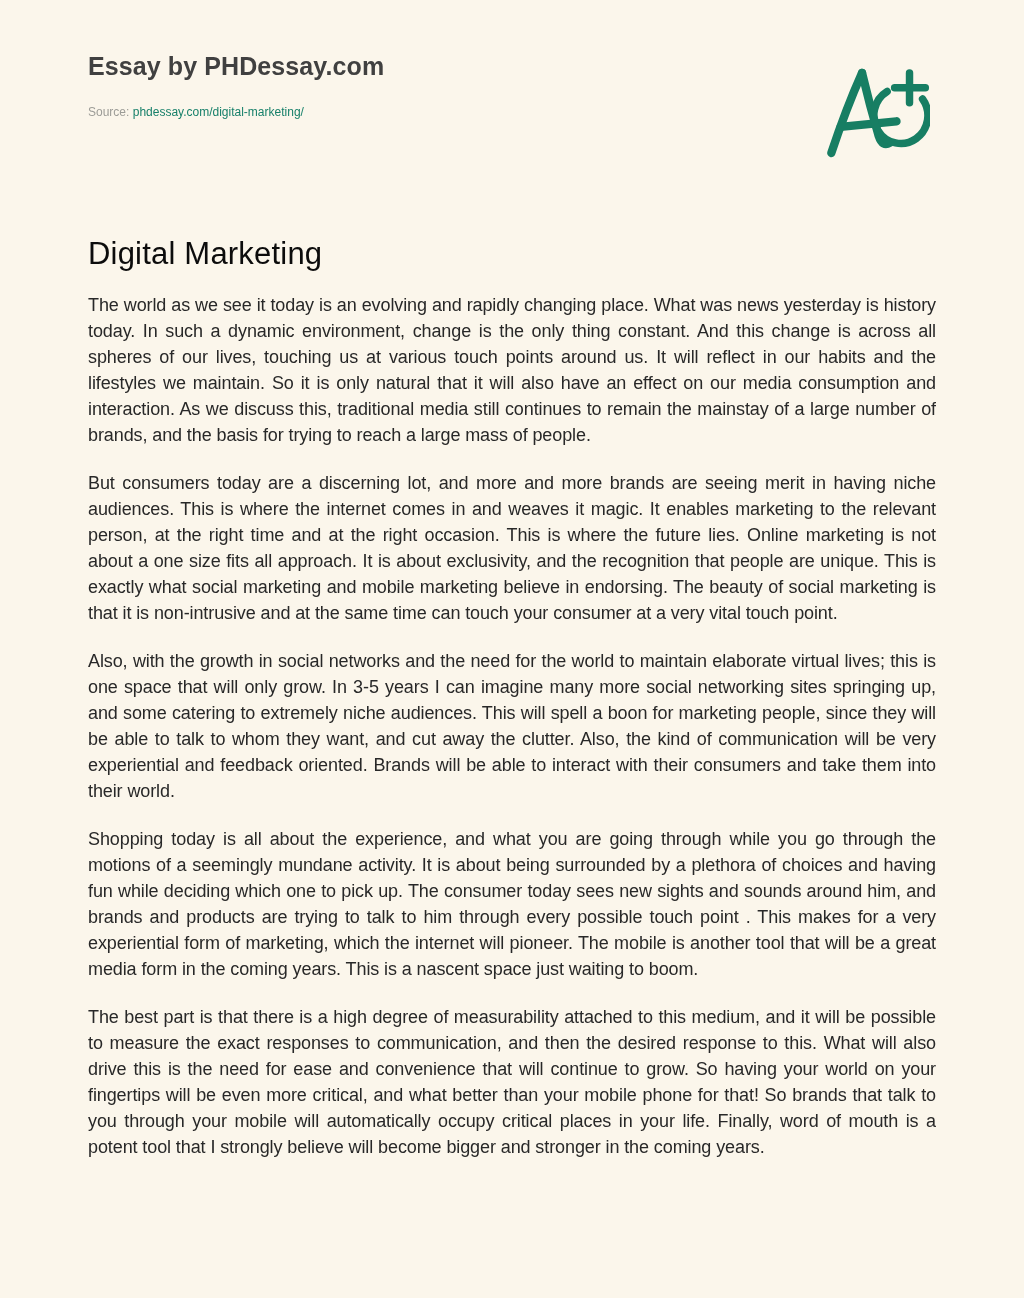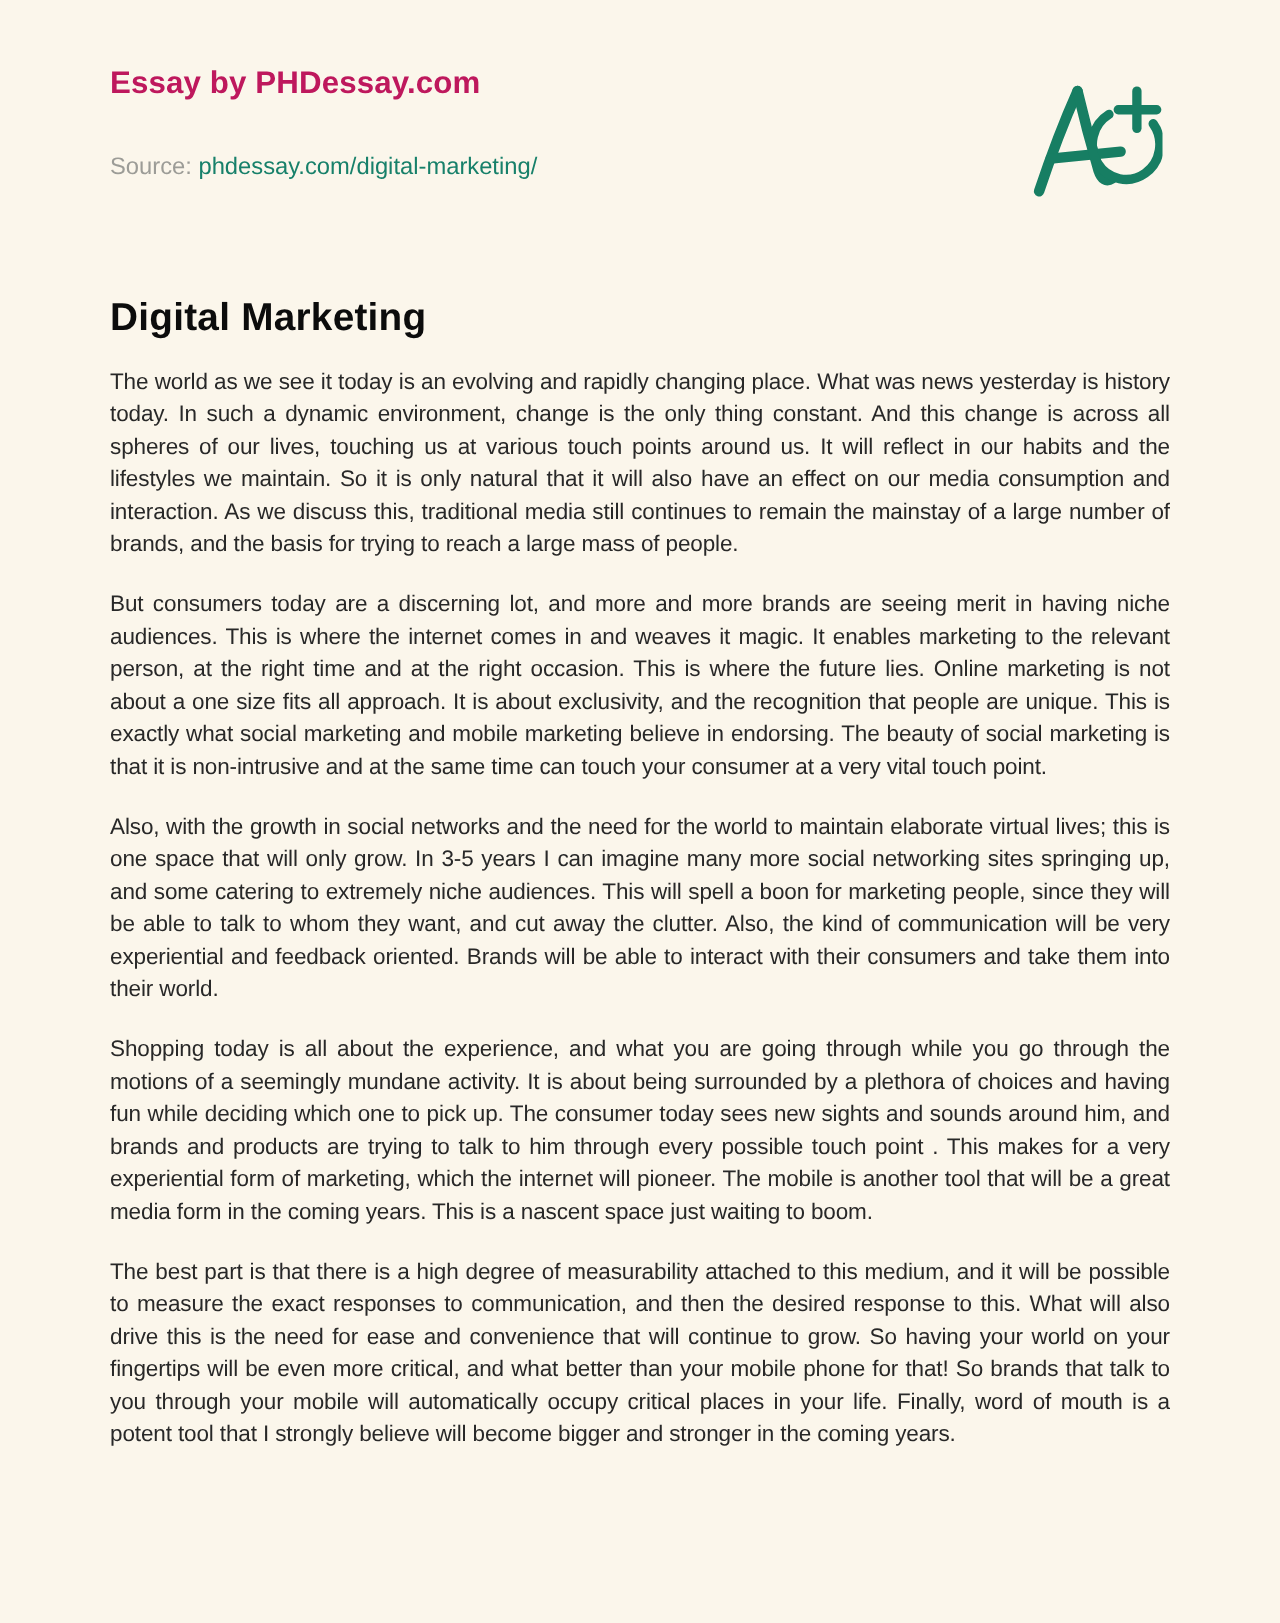--- a/index.html
+++ b/index.html
@@ -25,44 +25,44 @@
     justify-content: space-between;
     align-items: flex-start;
   }
   .doc-header-left {
     padding-top: 2px;
   }
   .doc-title {
     margin: 0;
     font-size: 25px;
     font-weight: bold;
-    color: #be185d;
+    color: #404040;
     letter-spacing: 0.1px;
   }
   .source-line {
-    margin-top: 42px;
-    font-size: 19px;
+    margin-top: 24px;
+    font-size: 12px;
     color: #9C9C97;
   }
   .source-link {
     color: #17806A;
     text-decoration: none;
     cursor: pointer;
   }
   .logo {
     width: 108px;
     height: 108px;
     margin-top: 8px;
     margin-right: 6px;
     flex: 0 0 auto;
   }
   .essay-title {
     margin: 70px 0 0 0;
     font-size: 31px;
-    font-weight: bold;
+    font-weight: normal;
     color: #0C0C0C;
     letter-spacing: 0.2px;
   }
   .essay-body {
     margin-top: 20px;
     height: 982px;
     overflow: hidden;
   }
   .essay-body p {
     margin: 0 0 22px 0;

